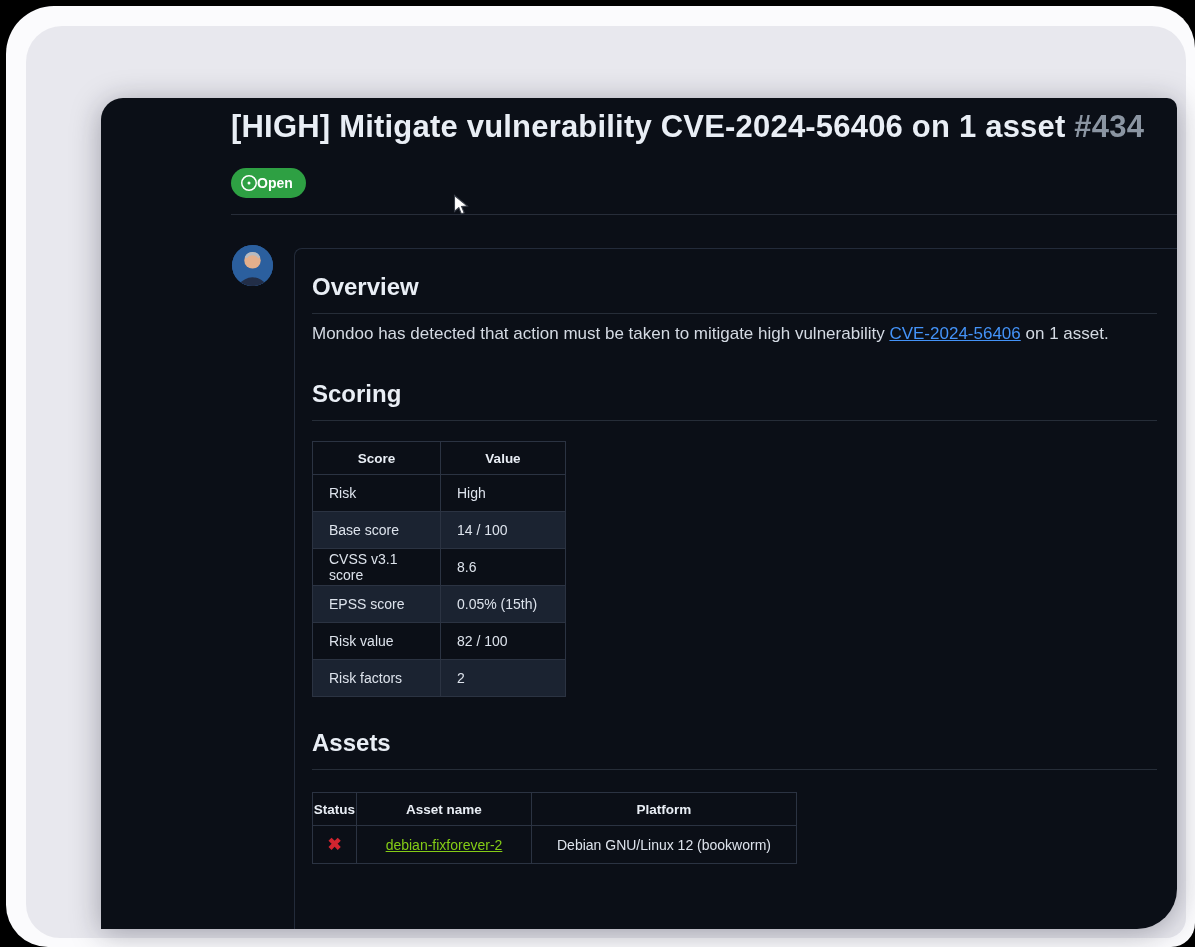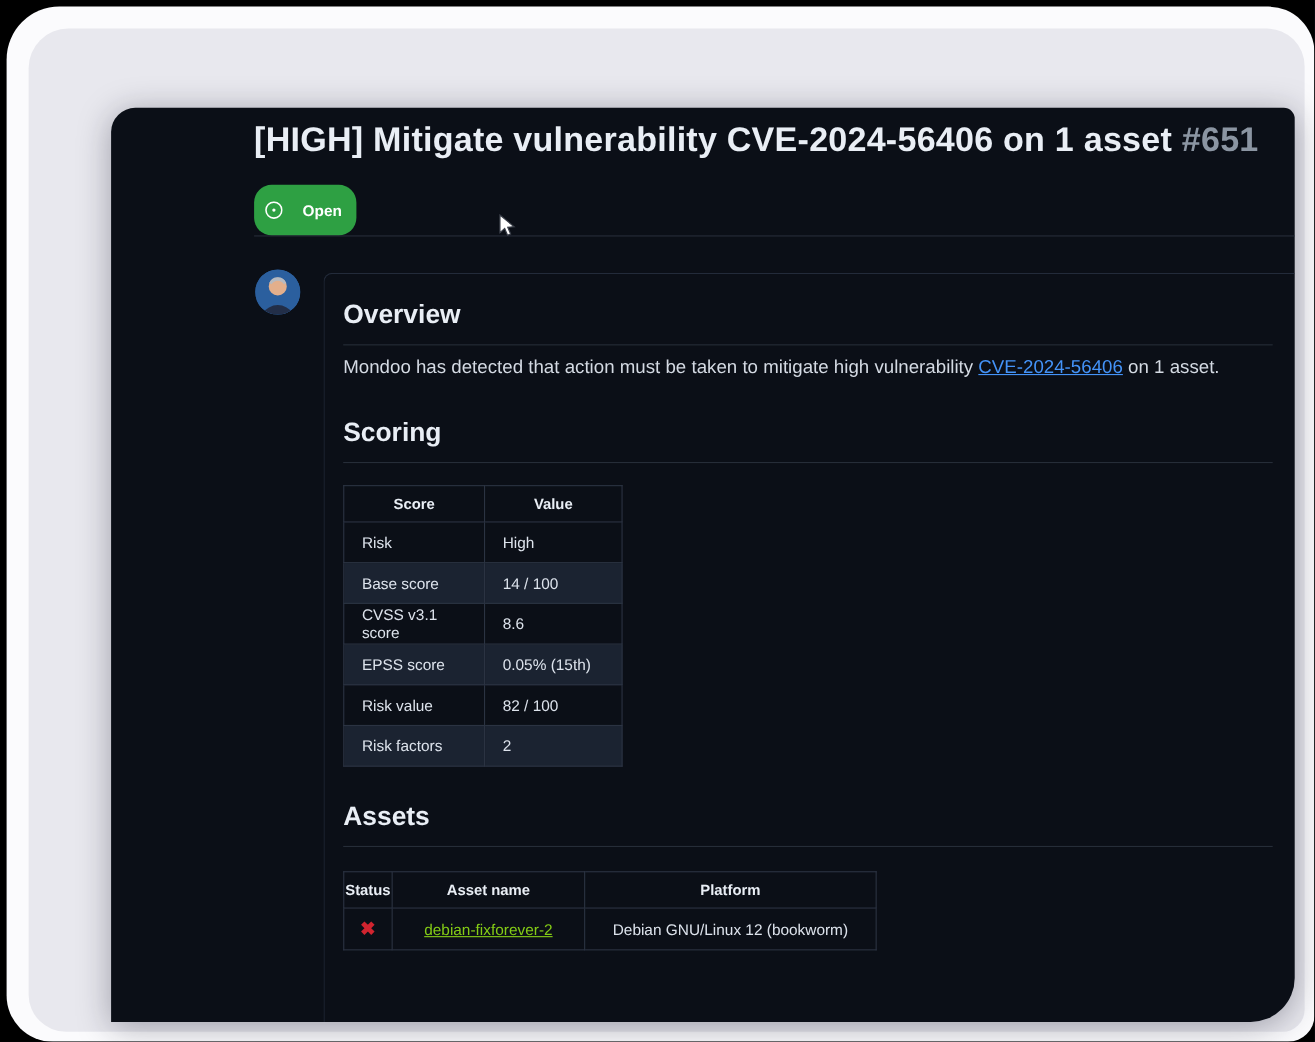--- a/index.html
+++ b/index.html
@@ -13,22 +13,22 @@
                  background:#e8e8ee; border-radius:36px 34px 20px 34px; }
   .gh-panel    { position:absolute; top:72px; left:75px; right:9px; bottom:9px;
                  background:#0b0f17; border-radius:22px 10px 40px 0;
                  box-shadow:0 4px 30px rgba(20,20,40,.35); overflow:hidden;
                  color:#e8edf4; }
 
   .issue-title { position:absolute; left:130px; top:11px; width:975px;
                  font-size:31px; font-weight:600; letter-spacing:.2px; color:#e9eef5; white-space:nowrap; }
   .issue-number { color:#8b95a2; font-weight:600; }
 
-  .state-badge { position:absolute; left:130px; top:70px; height:46px;
-                 display:inline-flex; align-items:center; gap:18px; padding:0 13px 0 10px;
+  .state-badge { position:absolute; left:130px; top:70px; height:30px;
+                 display:inline-flex; align-items:center; gap:0; padding:0 13px 0 10px;
                  background:#2ea043; border-radius:16px; color:#fff;
                  font-size:14px; font-weight:700; }
   .state-badge svg { display:block; }
 
   .hr-top { position:absolute; left:130px; right:0; top:116px; height:1px; background:#272d39; }
 
   .cursor { position:absolute; left:352px; top:96px; width:17px; height:23px; }
 
   .avatar { position:absolute; left:131px; top:147px; width:41px; height:41px;
             border-radius:50%; overflow:hidden; background:#2b5f9e; cursor:pointer; }
@@ -75,21 +75,21 @@
 </style>
 </head>
 <body>
 
 <div class="stage">
   <div class="frame-white">
     <div class="inner-gray">
       <div class="gh-panel">
 
         <h1 class="issue-title"><span>[HIGH] Mitigate vulnerability CVE-2024-56406 on 1 asset</span>
-          <span class="issue-number">#651</span>
+          <span class="issue-number">#434</span>
         </h1>
 
         <div class="state-badge">
           <span>
             <svg width="16" height="16" viewBox="0 0 16 16" aria-hidden="true">
               <path fill="#ffffff" d="M8 9.5a1.5 1.5 0 1 0 0-3 1.5 1.5 0 0 0 0 3Z"></path>
               <path fill="#ffffff" d="M8 0a8 8 0 1 1 0 16A8 8 0 0 1 8 0ZM1.5 8a6.5 6.5 0 1 0 13 0 6.5 6.5 0 0 0-13 0Z"></path>
             </svg>
           </span>
           <span>Open</span>

